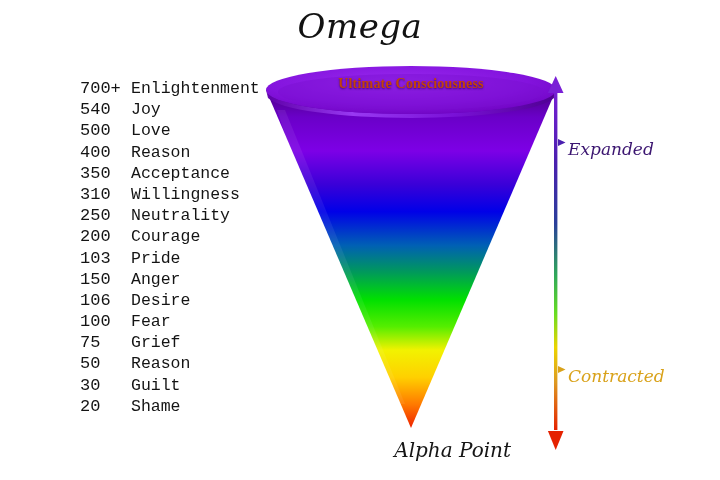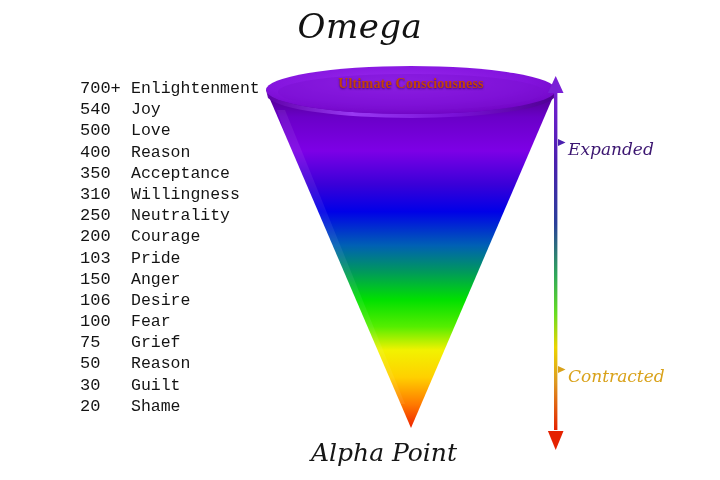--- a/index.html
+++ b/index.html
@@ -88,24 +88,24 @@
     color: #ffffff;
     text-shadow: 0 1px 2px rgba(40,0,80,0.75);
     letter-spacing: 0.2px;
     pointer-events: none;
   }
   #cone-bottom-label {
     position: absolute;
     left: 311px;
     top: 438px;
     width: 200px;
-    text-align: left;
+    text-align: right;
     font-family: "DejaVu Serif", "Liberation Serif", serif;
     font-style: italic;
-    font-size: 25px;
+    font-size: 20px;
     color: #161616;
   }
 
   
   #axis-wrap {
     position: absolute;
     left: 534px;
     top: 76px;
     width: 46px;
     height: 376px;

